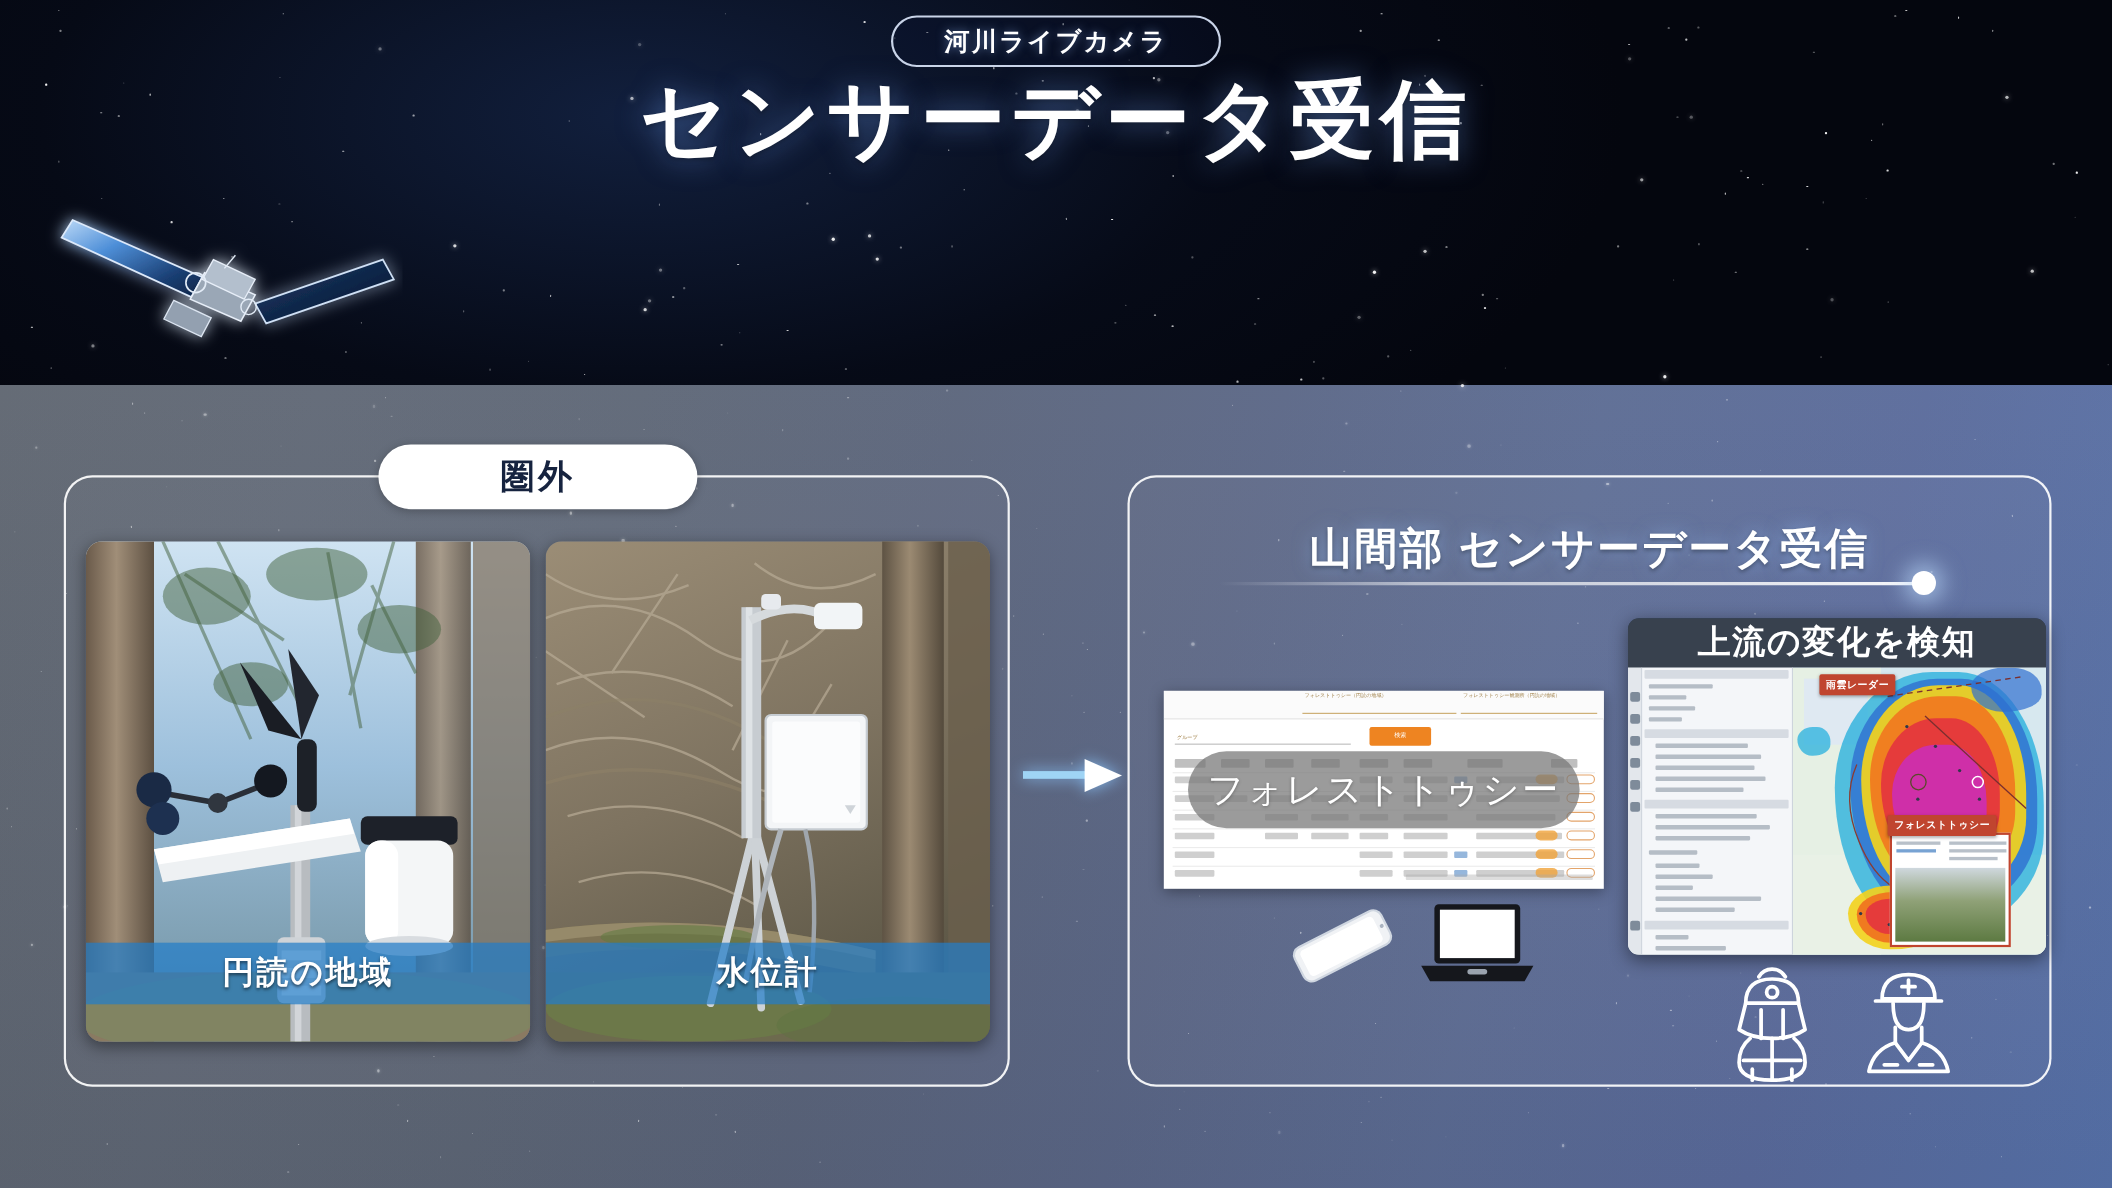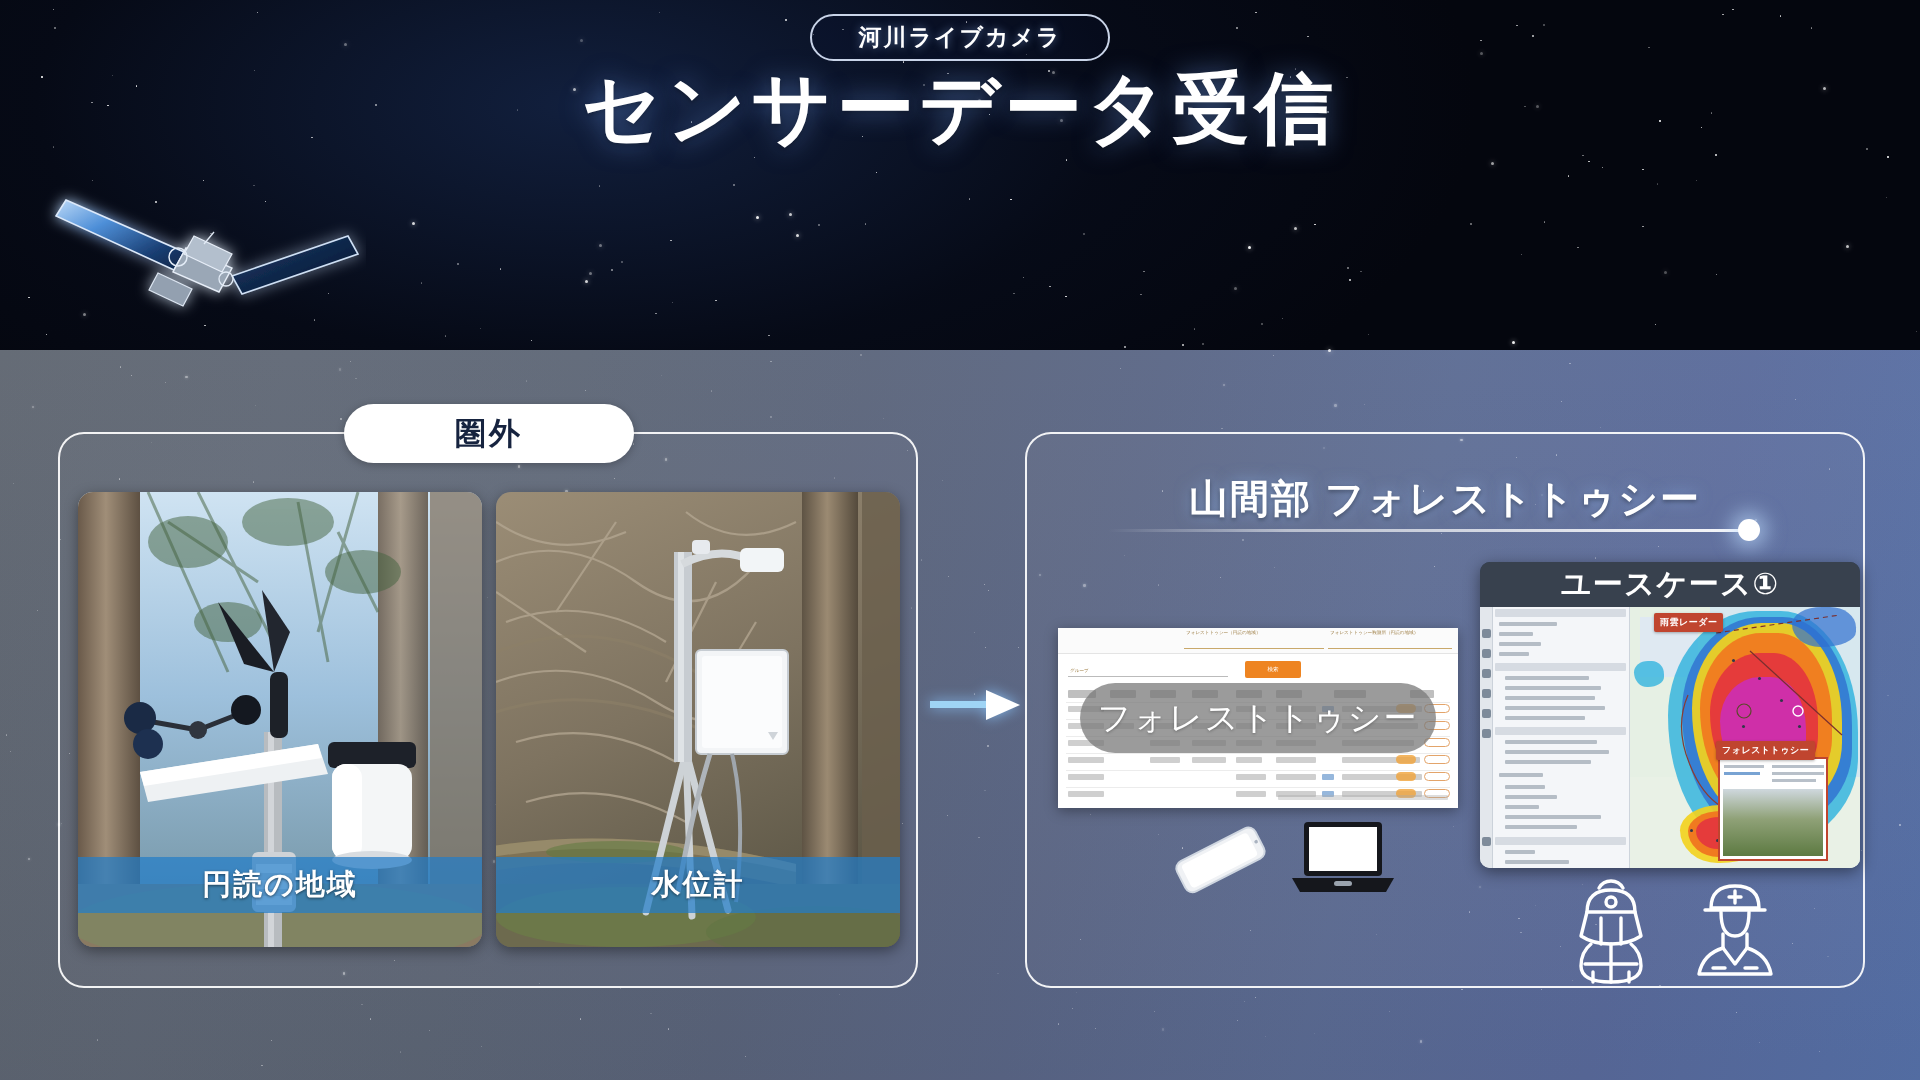--- a/index.html
+++ b/index.html
@@ -831,21 +831,21 @@
     </svg>
     <div class="photo-cap">水位計</div>
   </div>
 
   <svg class="flow-arrow" viewBox="0 0 92 34">
     <rect x="0" y="13" width="62" height="7" fill="#9fd4f5"></rect>
     <polygon points="56,2 90,17 56,32" fill="#ffffff"></polygon>
   </svg>
 
   <div class="panel" id="right-panel"></div>
-  <div class="rp-title">山間部 フォレストトゥシー</div>
+  <div class="rp-title">山間部 センサーデータ受信</div>
   <div class="rp-line"></div>
   <div class="rp-dot"></div>
 
   <div class="dash">
     <div class="dash-topbar"></div>
     <div class="dash-fld" style="left:126px;top:10px;width:140px;"></div>
     <div class="dash-lbl" style="left:128px;top:2px;">フォレストトゥシー（円読の地域）</div>
     <div class="dash-fld" style="left:270px;top:10px;width:124px;"></div>
     <div class="dash-lbl" style="left:272px;top:2px;">フォレストトゥシー観測所（円読の地域）</div>
     <div class="dash-sel"></div>
@@ -923,21 +923,21 @@
     </g>
   </svg>
   <svg class="device-laptop" viewBox="0 0 106 82">
     <rect x="14" y="4" width="78" height="54" rx="4" fill="#15171c"></rect>
     <rect x="19" y="9" width="68" height="44" fill="#ffffff"></rect>
     <path d="M2 60 L104 60 L96 74 L10 74 Z" fill="#15171c"></path>
     <rect x="44" y="63" width="18" height="5" rx="2.5" fill="#9aa3ae"></rect>
   </svg>
 
   <div class="mapboard">
-    <div class="mb-head">ユースケース①</div>
+    <div class="mb-head">上流の変化を検知</div>
     <div class="mb-body">
       <div class="mb-rail">
         <div class="mb-railicon" style="top:22px;"></div>
         <div class="mb-railicon" style="top:42px;"></div>
         <div class="mb-railicon" style="top:62px;"></div>
         <div class="mb-railicon" style="top:82px;"></div>
         <div class="mb-railicon" style="top:102px;"></div>
         <div class="mb-railicon" style="top:122px;"></div>
         <div class="mb-railicon" style="top:230px;"></div>
       </div>

